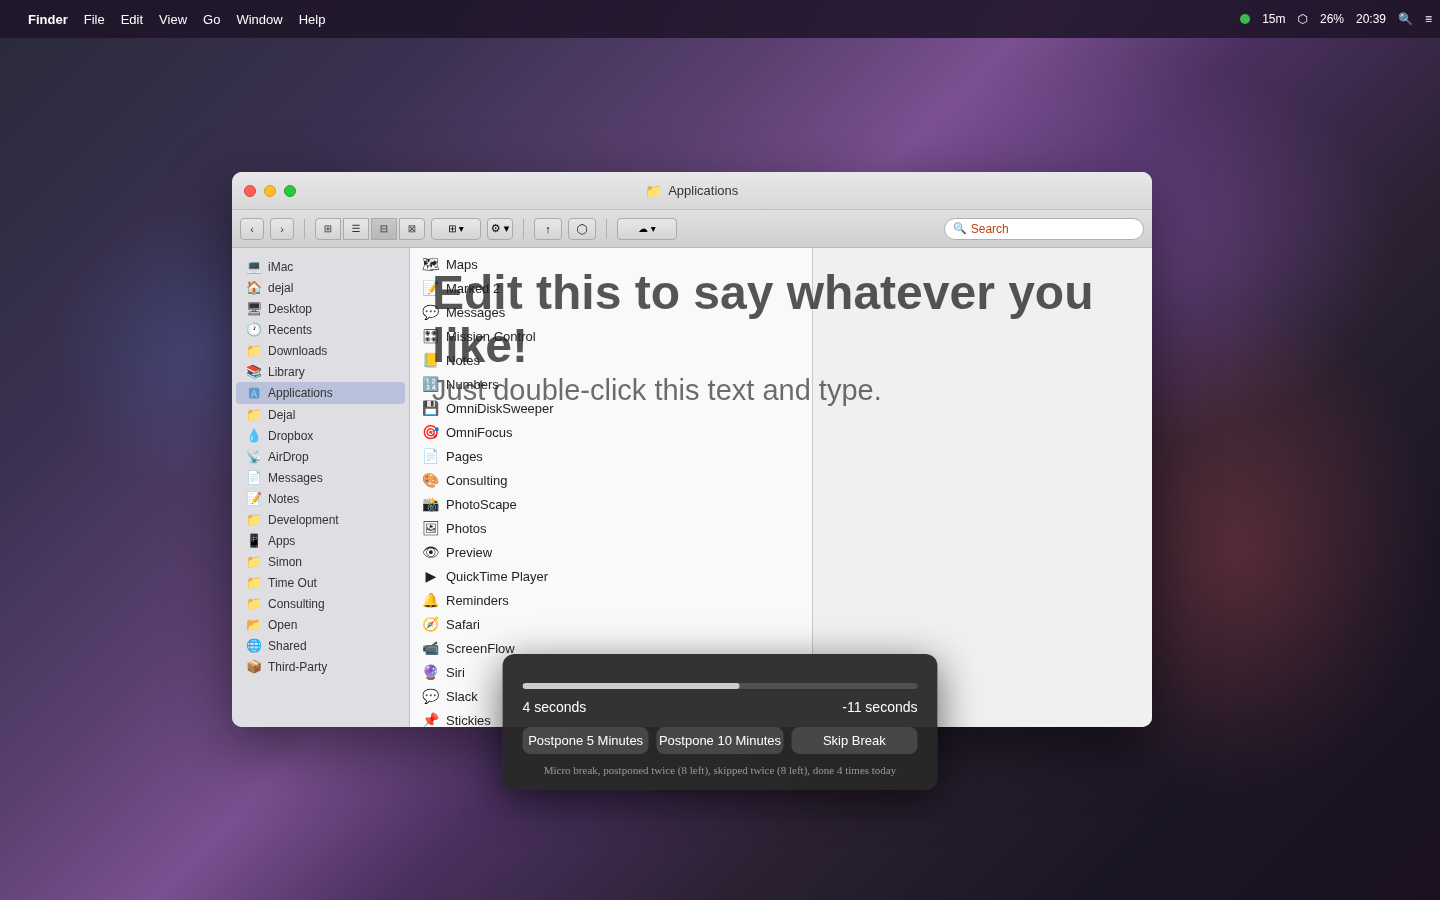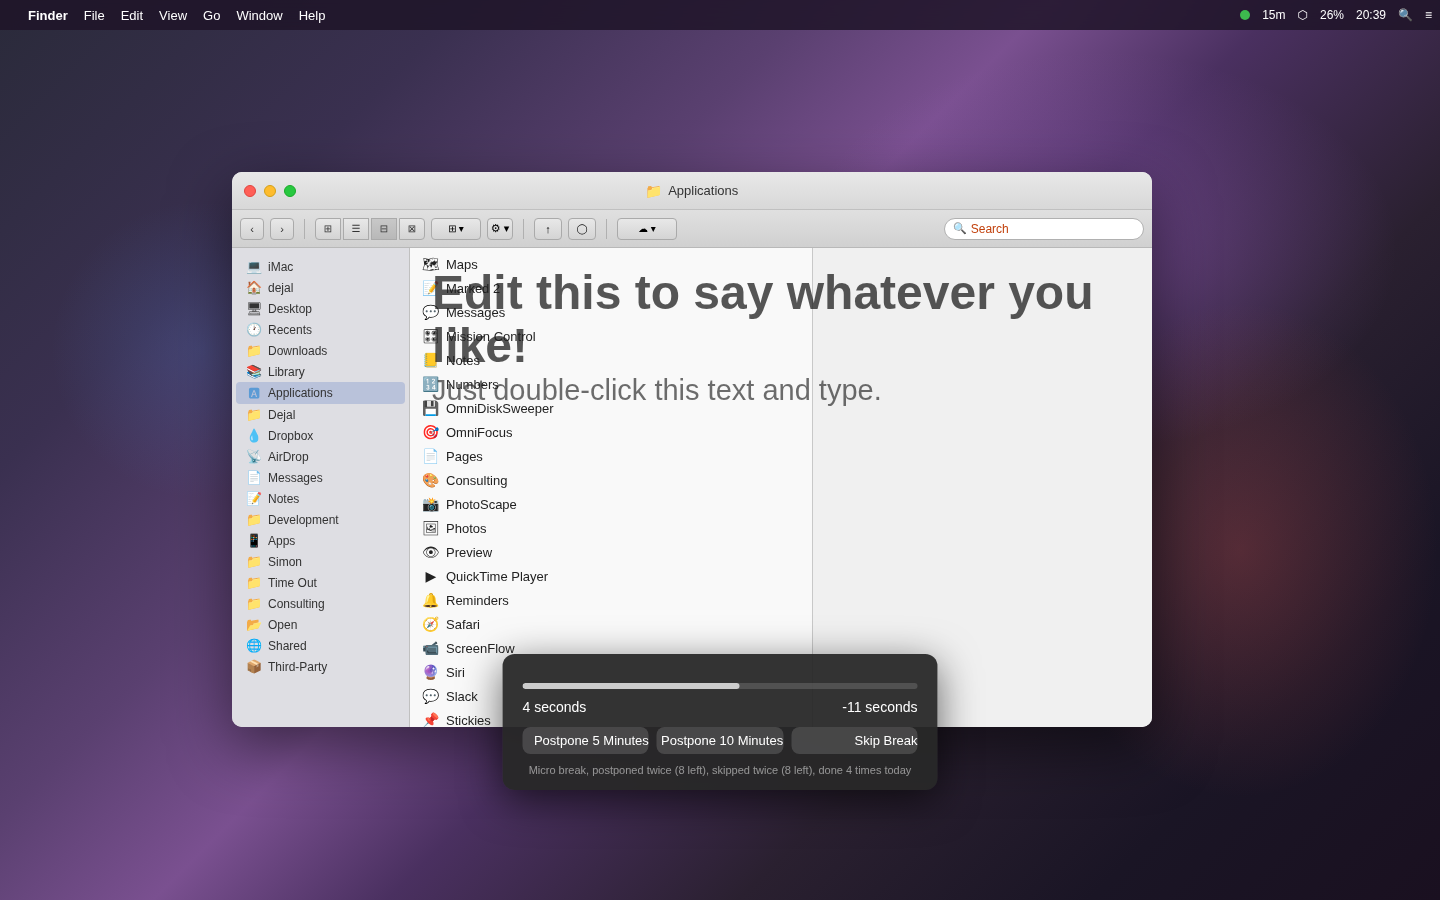--- a/index.html
+++ b/index.html
@@ -36,21 +36,21 @@
       position: absolute;
       width: 300px; height: 300px;
       background: radial-gradient(ellipse, rgba(80,120,200,0.25) 0%, transparent 70%);
       top: 200px; left: 50px;
     }
 
     
     .menubar {
       position: absolute;
       top: 0; left: 0; right: 0;
-      height: 30px;
+      height: 38px;
       background: rgba(30,20,40,0.85);
       backdrop-filter: blur(10px);
       display: flex;
       align-items: center;
       padding: 0 8px;
       z-index: 100;
       color: #fff;
       font-size: 13px;
     }
     .menubar-left {
@@ -370,26 +370,27 @@
     }
     .break-btn {
       flex: 1;
       padding: 6px 0;
       background: rgba(255,255,255,0.15);
       border: none;
       border-radius: 8px;
       color: #fff;
       font-size: 13px;
       cursor: pointer;
-      text-align: right;
+      text-align: center;
     }
     .break-status {
       text-align: center;
       color: rgba(255,255,255,0.5);
       font-size: 11px;
+      font-family: Liberation Serif, serif;
     }
   </style>
 </head>
 <body>
 
 <div class="desktop">
   <div class="bg-glow1"></div>
   <div class="bg-glow2"></div>
   <div class="bg-glow3"></div>
 

